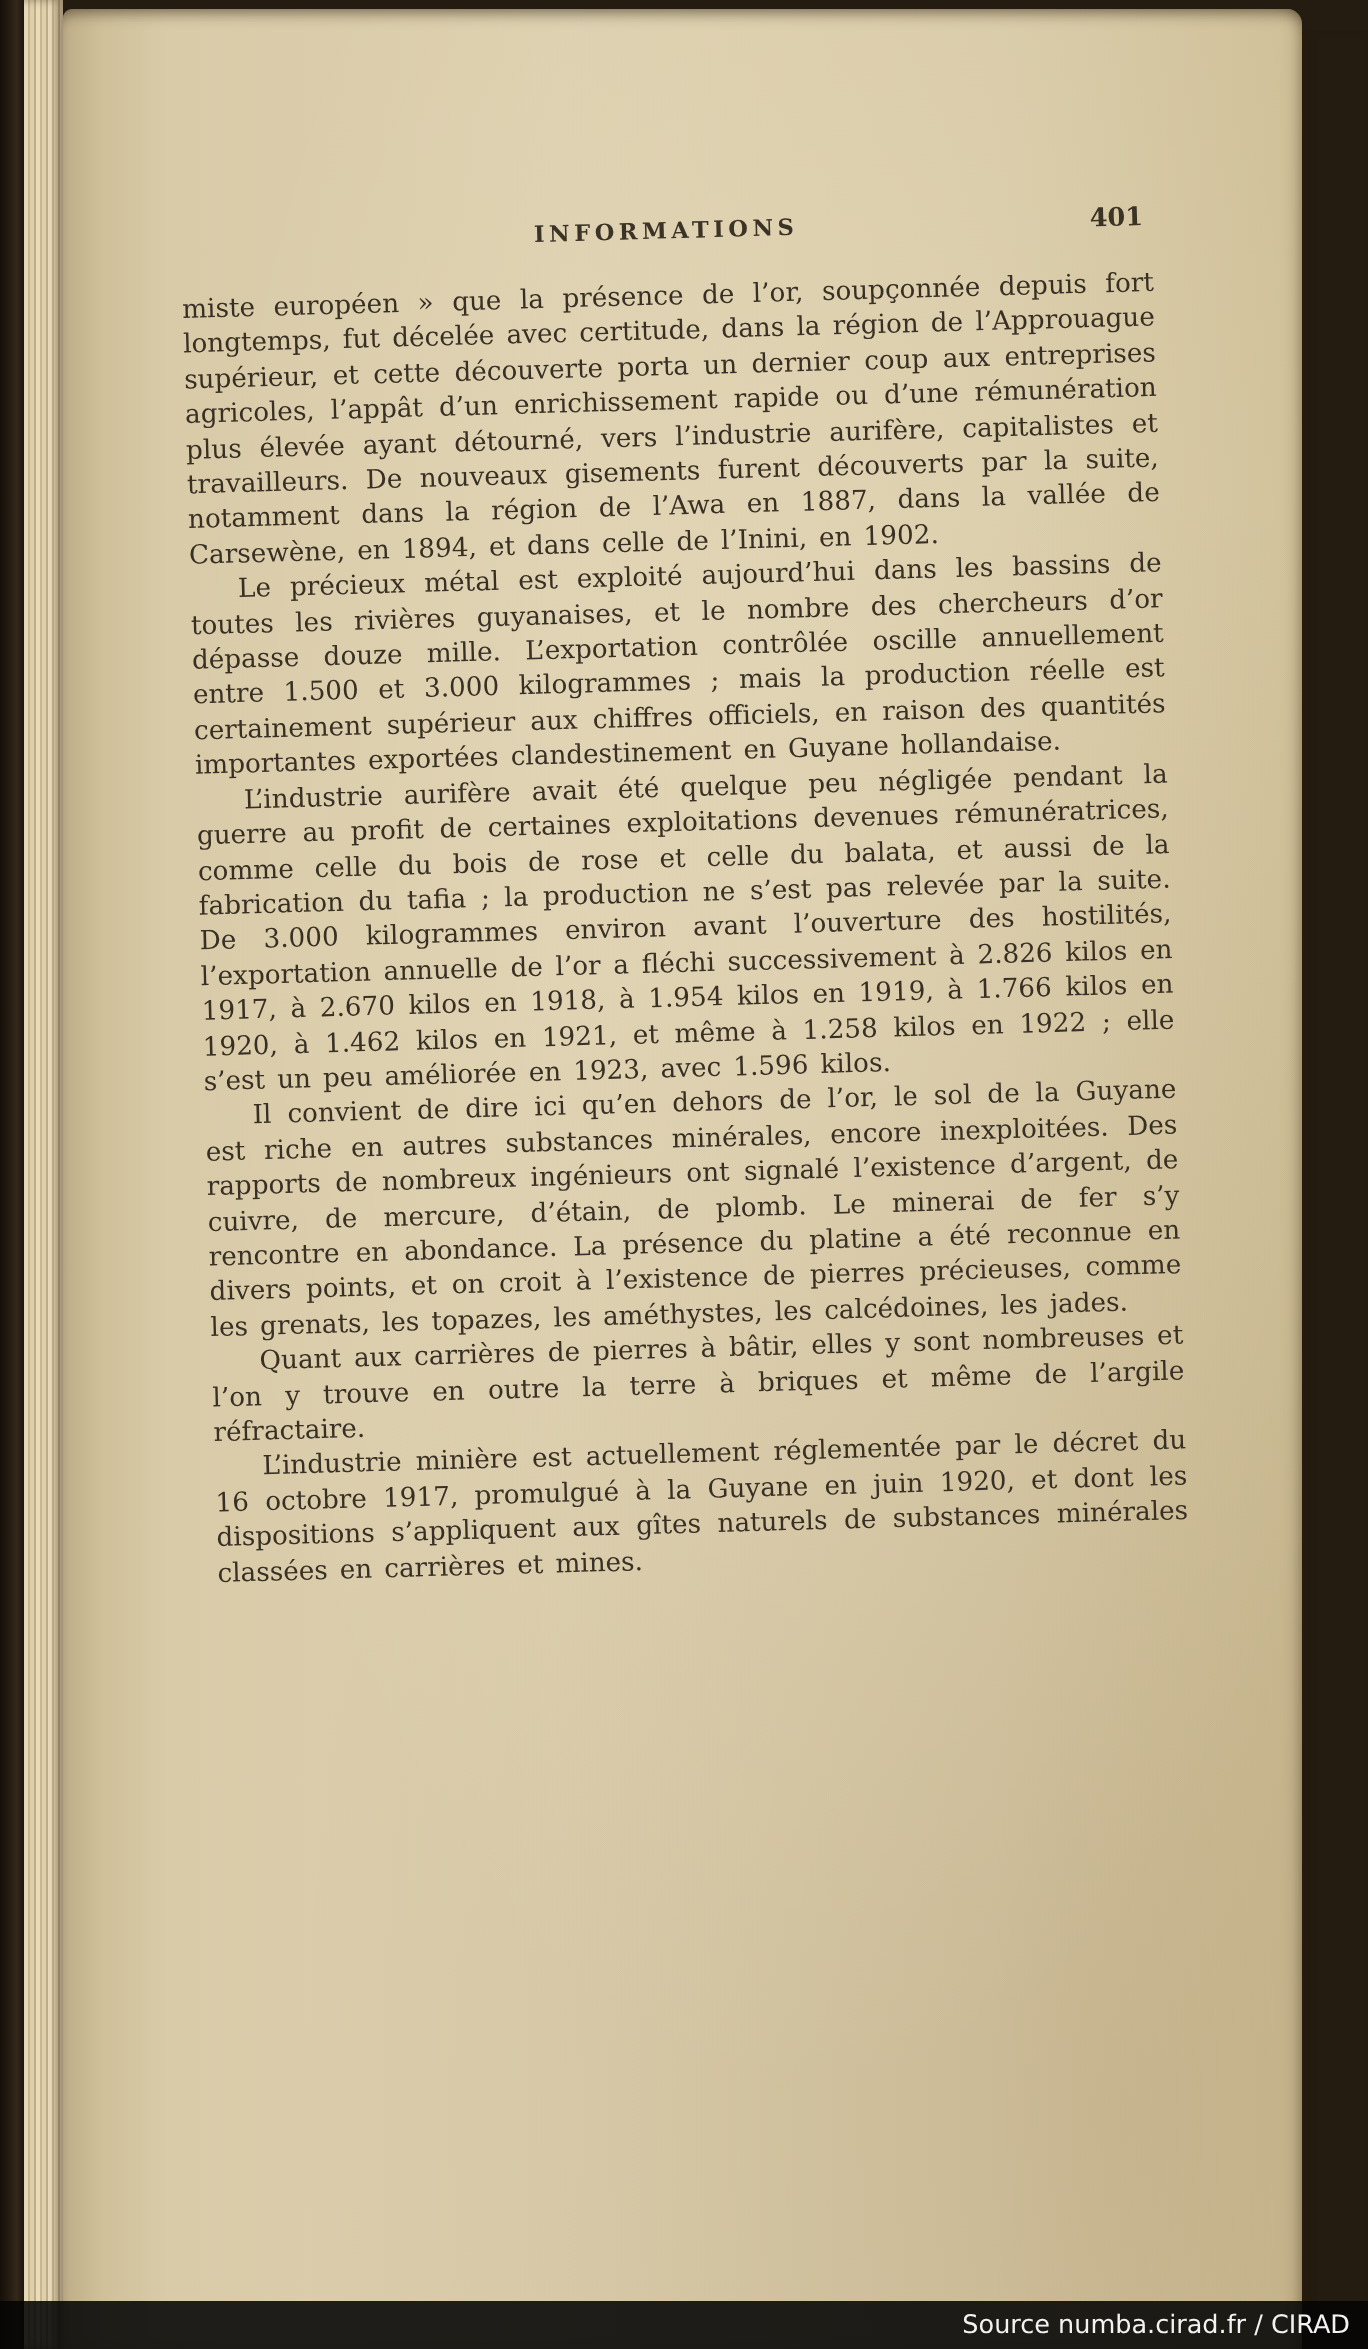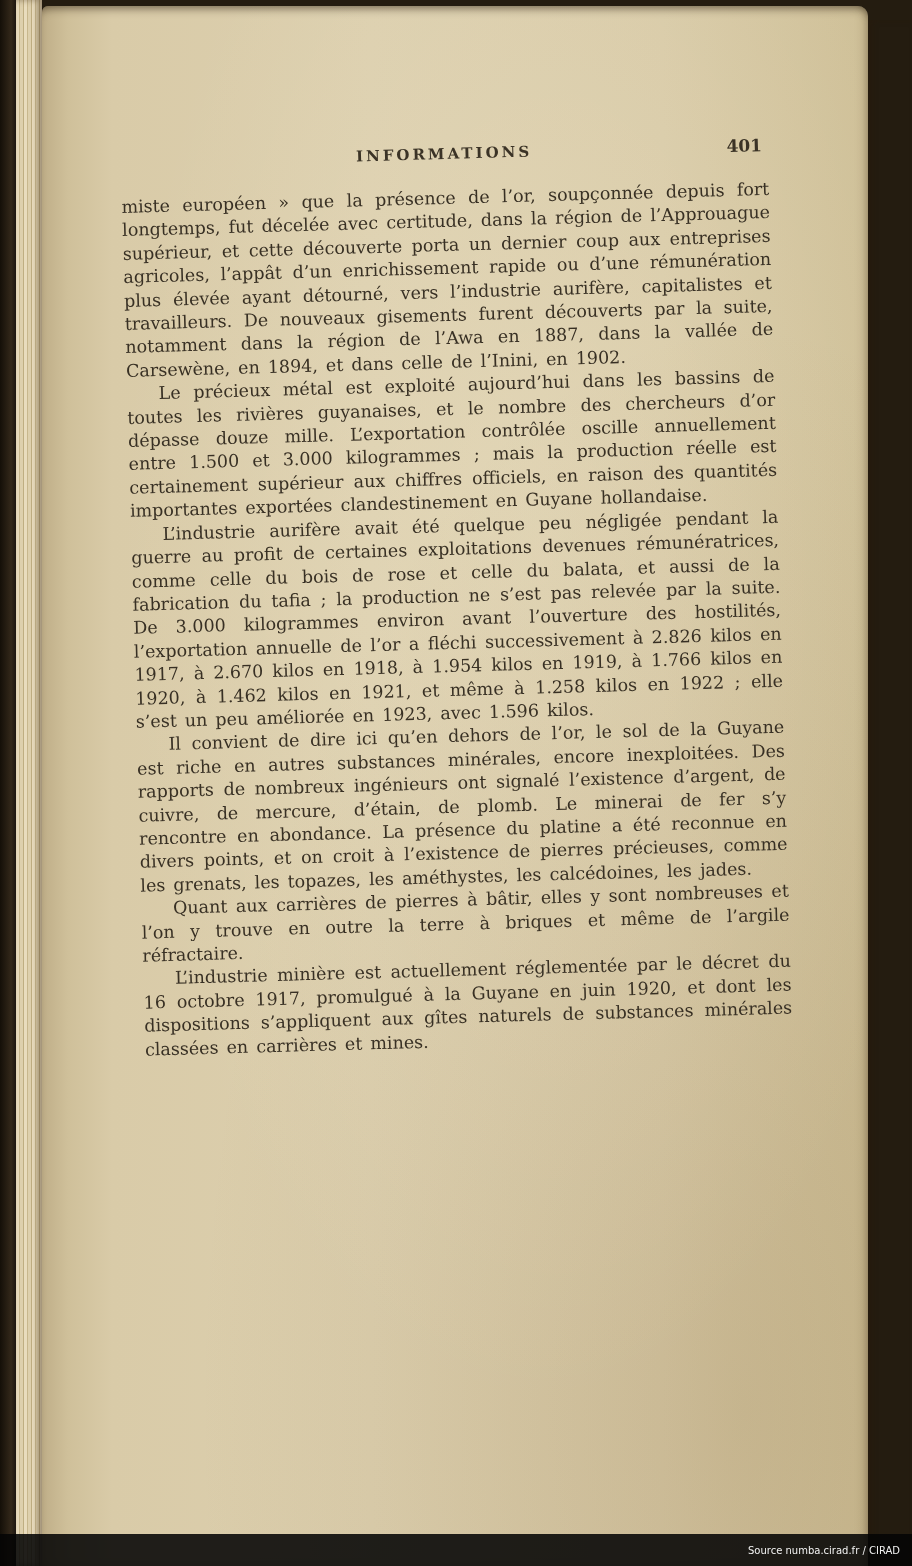--- a/index.html
+++ b/index.html
@@ -118,21 +118,21 @@
     background: rgba(5,5,5,0.88);
     display: flex;
     align-items: center;
     justify-content: flex-end;
     padding-right: 12px;
     box-sizing: border-box;
   }
   .source-bar span {
     color: #f2f2f2;
     font-family: "DejaVu Sans", "Liberation Sans", sans-serif;
-    font-size: 10px;
+    font-size: 17px;
   }
 </style>
 </head>
 <body>
 
 <div class="scan">
 
   <div class="spine"></div>
 
   <div class="left-pages"></div>

